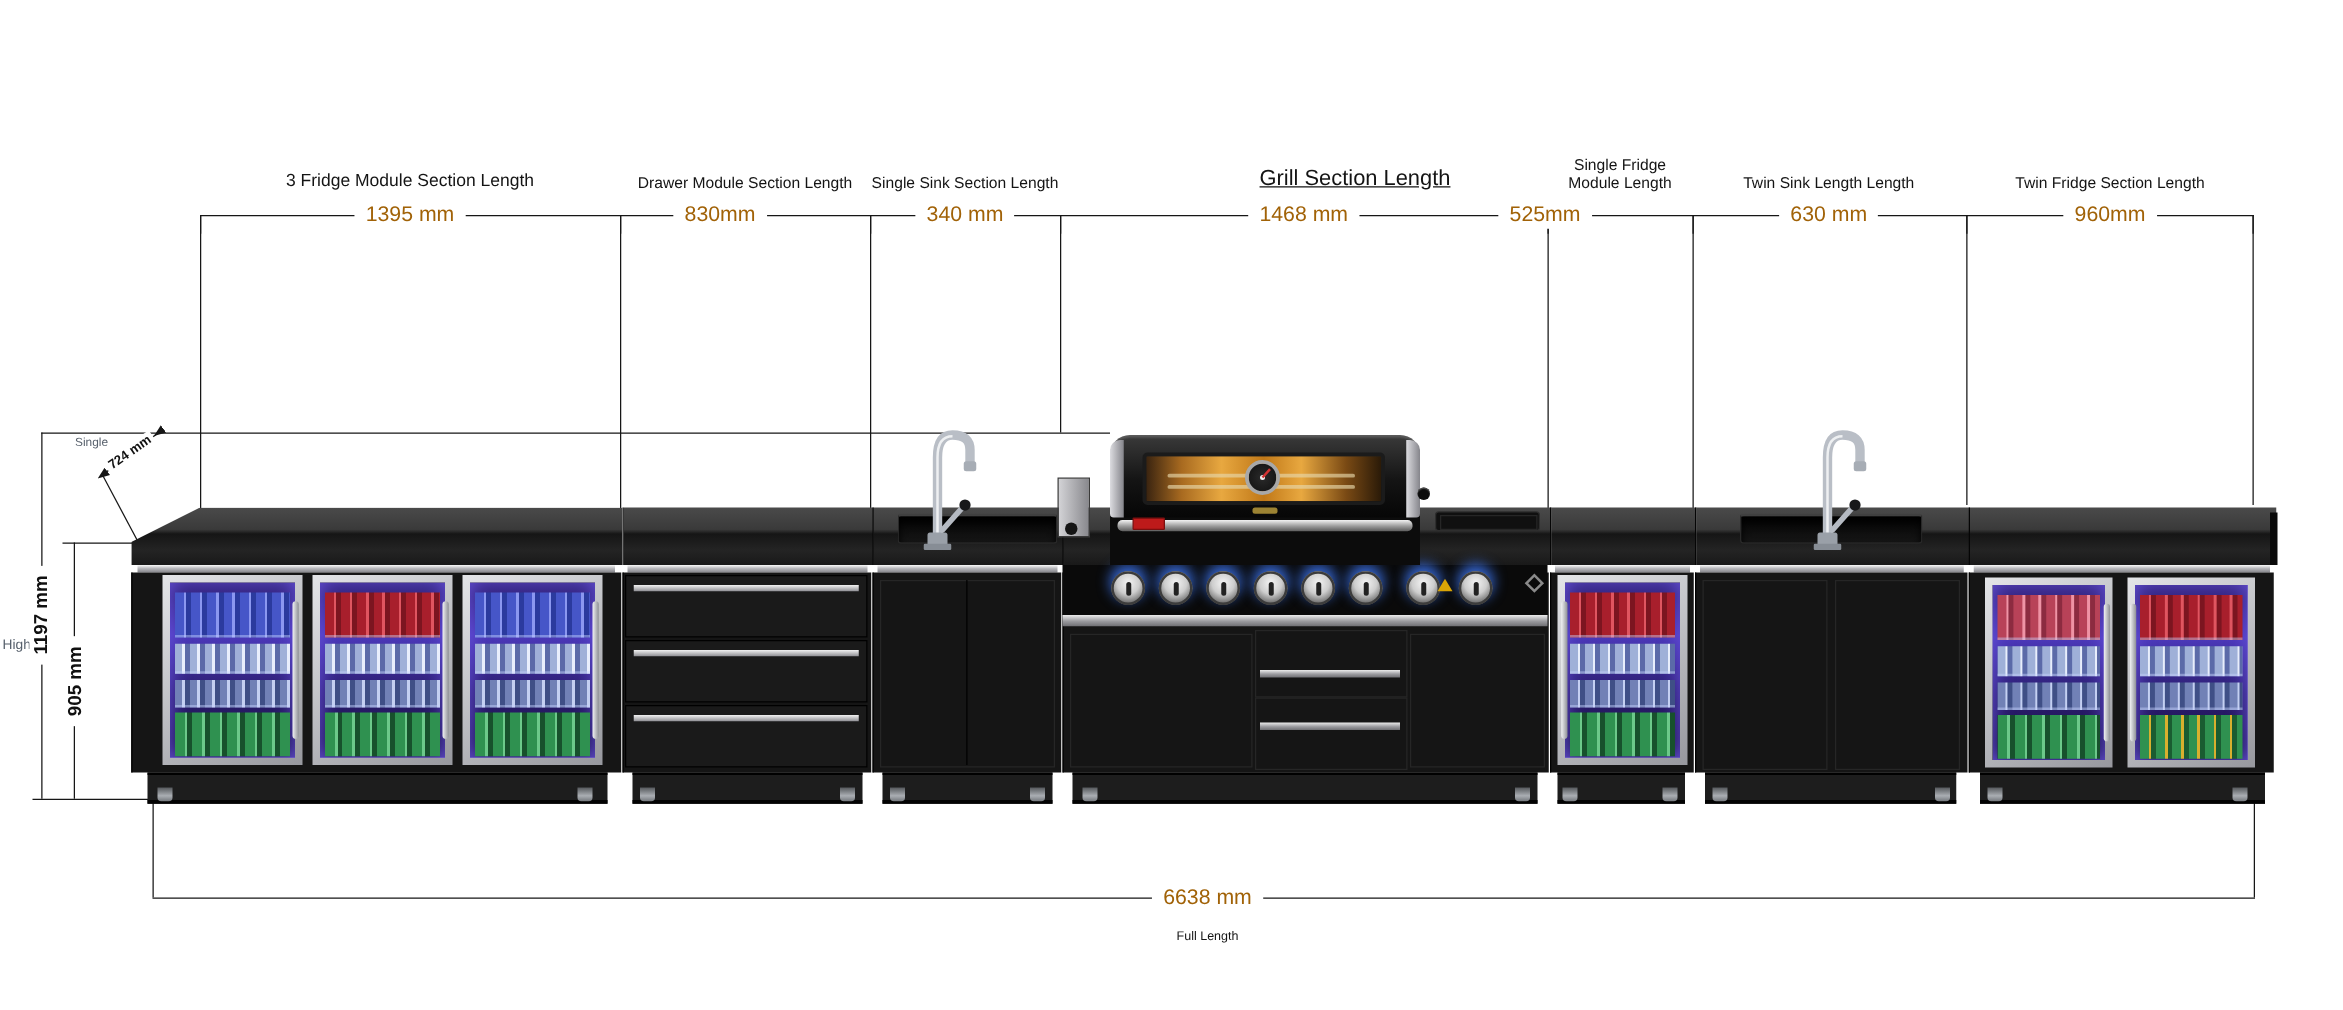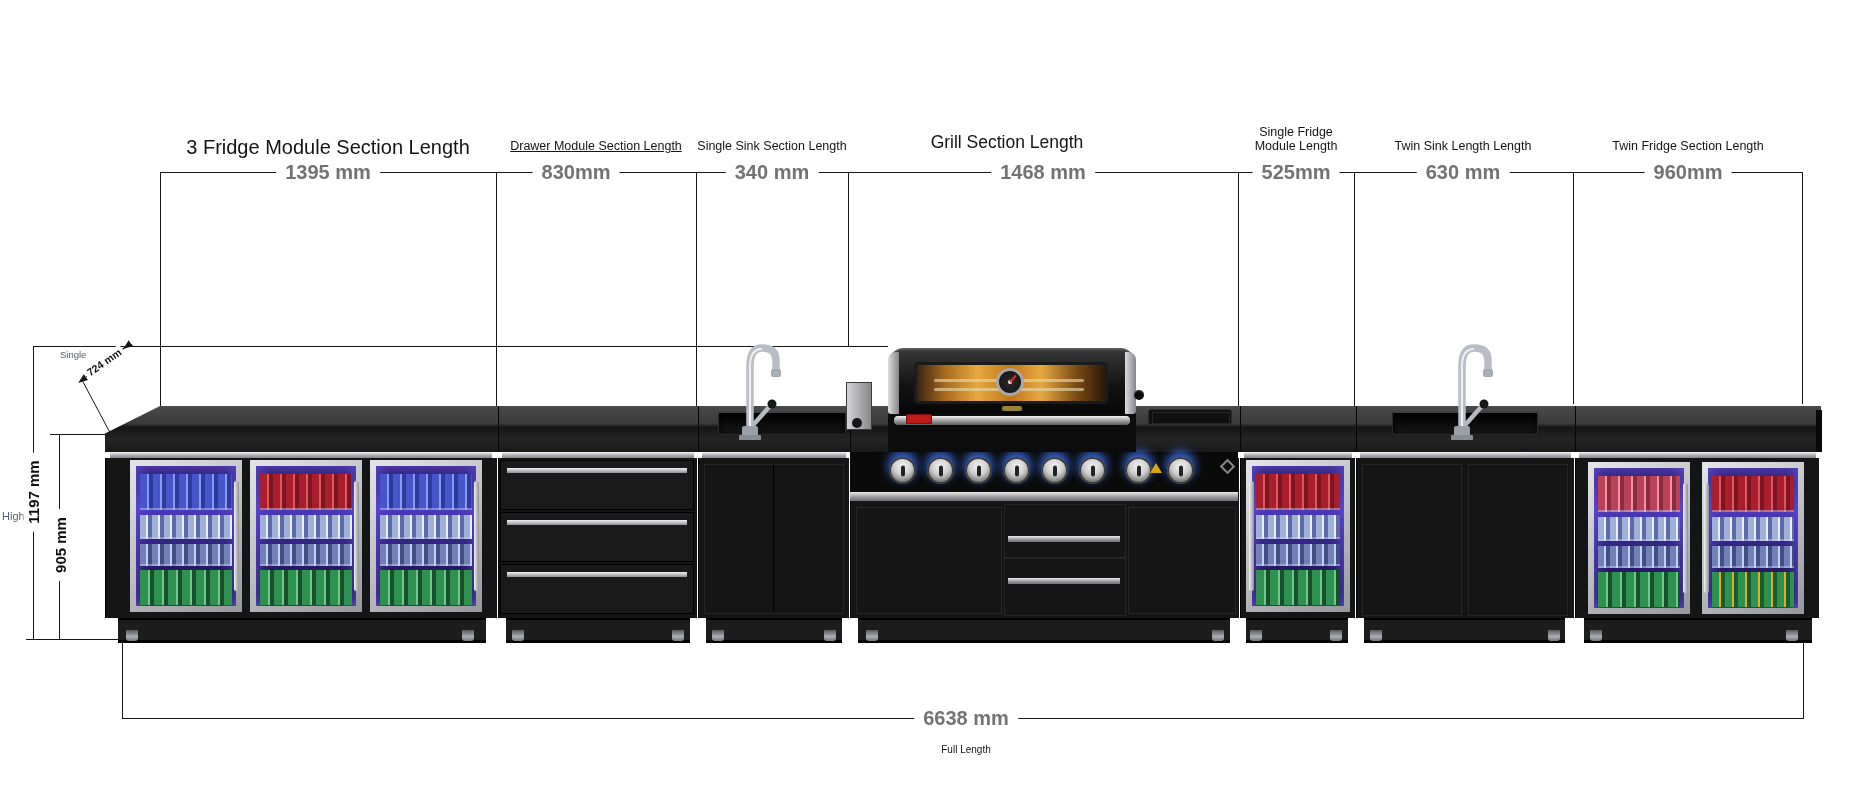--- a/index.html
+++ b/index.html
@@ -5,23 +5,23 @@
   html,body{margin:0;padding:0;background:#fff;}
   .stage{position:relative;width:1874px;height:808px;background:#ffffff;
          font-family:"Liberation Sans",sans-serif;color:#161616;overflow:hidden;}
   
   .hline{position:absolute;height:1px;background:#161616;}
   .vline{position:absolute;width:1px;background:#161616;}
   .tick{position:absolute;width:1px;height:15px;background:#161616;}
   .seclabel{position:absolute;transform:translateX(-50%);white-space:nowrap;
             font-size:12.5px;color:#141414;text-align:center;line-height:1.15;}
   .seclabel.big{font-size:17.5px;}
-  .seclabel.med{font-size:20px;}
+  .seclabel.med{font-size:14px;}
   .dimchip{position:absolute;transform:translate(-50%,-50%);background:#fff;
-           padding:1px 9px;font-weight:bold;font-size:20px;color:#737373;white-space:nowrap;z-index:6;}
+           padding:1px 9px;font-weight:normal;font-size:17px;color:#a16207;white-space:nowrap;z-index:6;}
   .vchip{position:absolute;transform:translate(-50%,-50%) rotate(-90deg);background:#fff;
          padding:1px 8px;font-weight:bold;font-size:15px;color:#101010;white-space:nowrap;z-index:6;}
   .tinychip{position:absolute;transform:translate(-50%,-50%) rotate(-35deg);background:#fff;
             padding:0 3px;font-weight:bold;font-size:10.5px;color:#101010;white-space:nowrap;z-index:6;}
   .muted{position:absolute;font-size:10.5px;color:#57606c;white-space:nowrap;}
   .ext{z-index:1;}
   
   .unit{position:absolute;inset:0;z-index:2;}
   .counter{position:absolute;top:406px;height:46px;
            background:linear-gradient(180deg,#4a4a4a 0%,#3a3a3a 38%,#151515 46%,#242424 74%,#191919 100%);
@@ -102,35 +102,35 @@
   <div class="vline ext" style="left:160px;top:172px;height:240px;"></div>
   <div class="vline ext" style="left:496px;top:172px;height:252px;"></div>
   <div class="vline ext" style="left:696px;top:172px;height:252px;"></div>
   <div class="vline ext" style="left:848px;top:172px;height:174px;"></div>
   <div class="vline ext" style="left:1238px;top:172px;height:258px;"></div>
   <div class="vline ext" style="left:1354px;top:172px;height:252px;"></div>
   <div class="vline ext" style="left:1573px;top:172px;height:232px;"></div>
   <div class="vline ext" style="left:1802px;top:172px;height:232px;"></div>
 
   <div class="seclabel med" style="left:328px;top:136px;">3 Fridge Module Section Length</div>
-  <div class="seclabel" style="left:596px;top:139px;text-decoration:underline;">Drawer Module Section Length</div>
+  <div class="seclabel" style="left:596px;top:139px;">Drawer Module Section Length</div>
   <div class="seclabel" style="left:772px;top:139px;">Single Sink Section Length</div>
-  <div class="seclabel big" style="left:1007px;top:132px;">Grill Section Length</div>
+  <div class="seclabel big" style="left:1084px;top:132px;text-decoration:underline;">Grill Section Length</div>
   <div class="seclabel" style="left:1296px;top:125px;">
     <span style="display:block;">Single Fridge</span>
     <span style="display:block;">Module Length</span>
   </div>
   <div class="seclabel" style="left:1463px;top:139px;">Twin Sink Length Length</div>
   <div class="seclabel" style="left:1688px;top:139px;">Twin Fridge Section Length</div>
 
   <div class="dimchip" style="left:328px;top:172px;">1395 mm</div>
   <div class="dimchip" style="left:576px;top:172px;">830mm</div>
   <div class="dimchip" style="left:772px;top:172px;">340 mm</div>
   <div class="dimchip" style="left:1043px;top:172px;">1468 mm</div>
-  <div class="dimchip" style="left:1296px;top:172px;">525mm</div>
+  <div class="dimchip" style="left:1236px;top:172px;">525mm</div>
   <div class="dimchip" style="left:1463px;top:172px;">630 mm</div>
   <div class="dimchip" style="left:1688px;top:172px;">960mm</div>
 
   <div class="hline" style="left:33px;top:346px;width:855px;"></div>
   <div class="vline" style="left:33px;top:346px;height:293px;"></div>
   <div class="hline" style="left:26px;top:639px;width:152px;"></div>
   <div class="vline" style="left:59px;top:434px;height:205px;"></div>
   <div class="hline" style="left:50px;top:434px;width:62px;"></div>
   <div class="vchip" style="left:33px;top:492px;">1197 mm</div>
   <div class="vchip" style="left:60px;top:545px;">905 mm</div>

